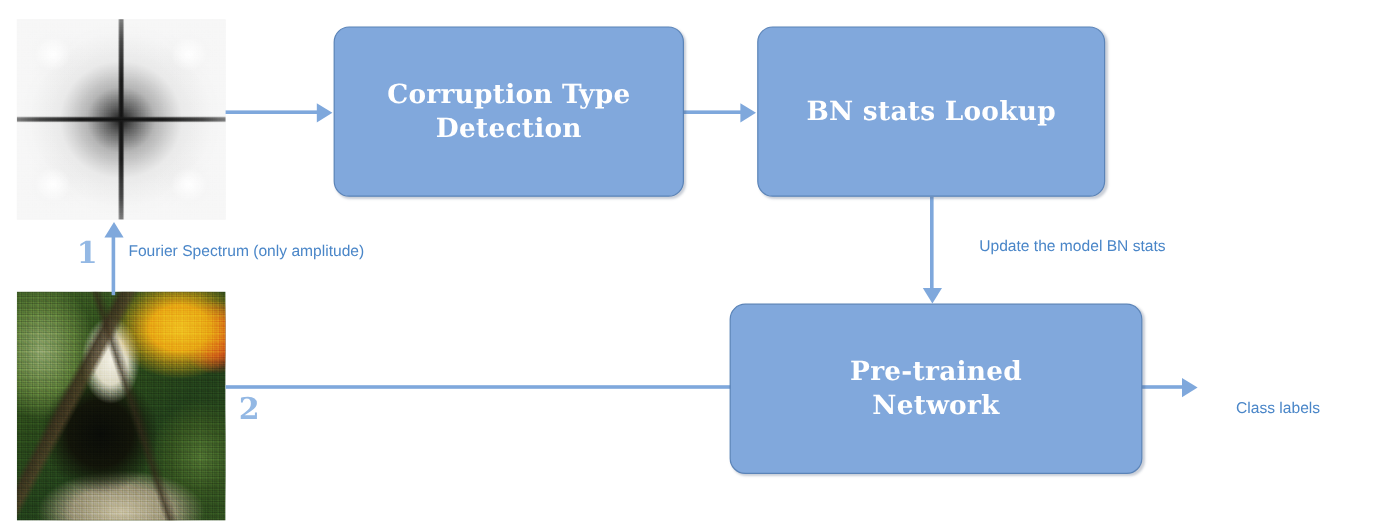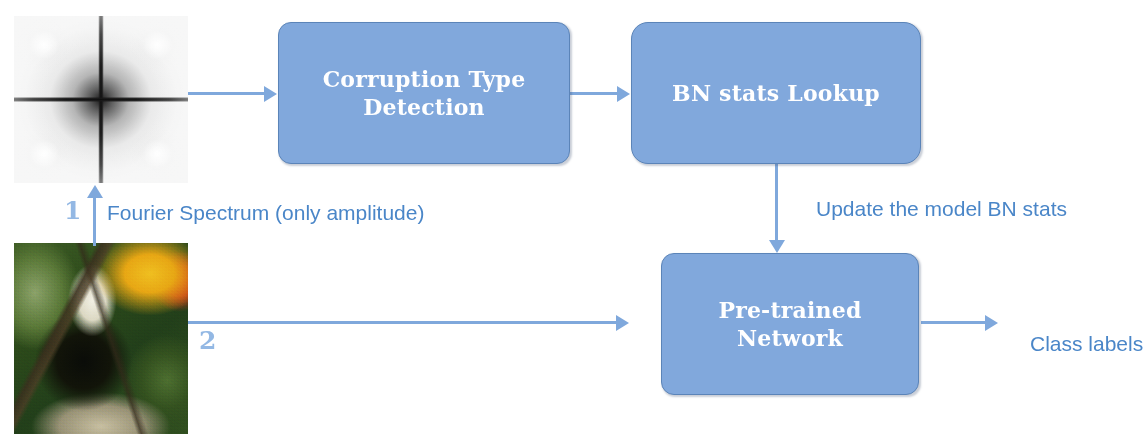--- a/index.html
+++ b/index.html
@@ -34,22 +34,22 @@
     font-family: "DejaVu Serif", "Liberation Serif", serif;
     font-weight: bold;
     font-size: 22px;
     line-height: 1.28;
     letter-spacing: 0.2px;
     box-shadow: 1.5px 1.5px 2px rgba(60,80,110,0.28);
   }
   .proc-box span { display: block; padding: 0 10px; white-space: pre-line; }
 
   #box-corruption   { left: 278px; top: 22px;  width: 292px; height: 142px; align-items: center; }
-  #box-bnstats      { left: 631px; top: 22px;  width: 290px; height: 142px; border-radius: 17px; }
-  #box-pretrained   { left: 661px; top: 253px; width: 258px; height: 142px; }
+  #box-bnstats      { left: 631px; top: 22px;  width: 290px; height: 142px; }
+  #box-pretrained   { left: 608px; top: 253px; width: 344px; height: 142px; }
 
   
   .img-frame {
     position: absolute;
     overflow: hidden;
   }
   #fourier-image {
     left: 14px; top: 16px; width: 174px; height: 167px;
     background: #f2f2f2;
   }
@@ -150,21 +150,21 @@
     border-left: 8px solid transparent;
     border-right: 8px solid transparent;
     border-top: 13px solid #7fa8dc;
   }
 
   
   .annot {
     position: absolute;
     color: #4a86c8;
     font-family: "Liberation Sans", sans-serif;
-    font-size: 21px;
+    font-size: 13px;
     white-space: nowrap;
   }
   .step-num {
     position: absolute;
     color: #93b8e4;
     font-family: "DejaVu Serif", "Liberation Serif", serif;
     font-weight: bold;
     font-size: 25px;
   }
 </style>

